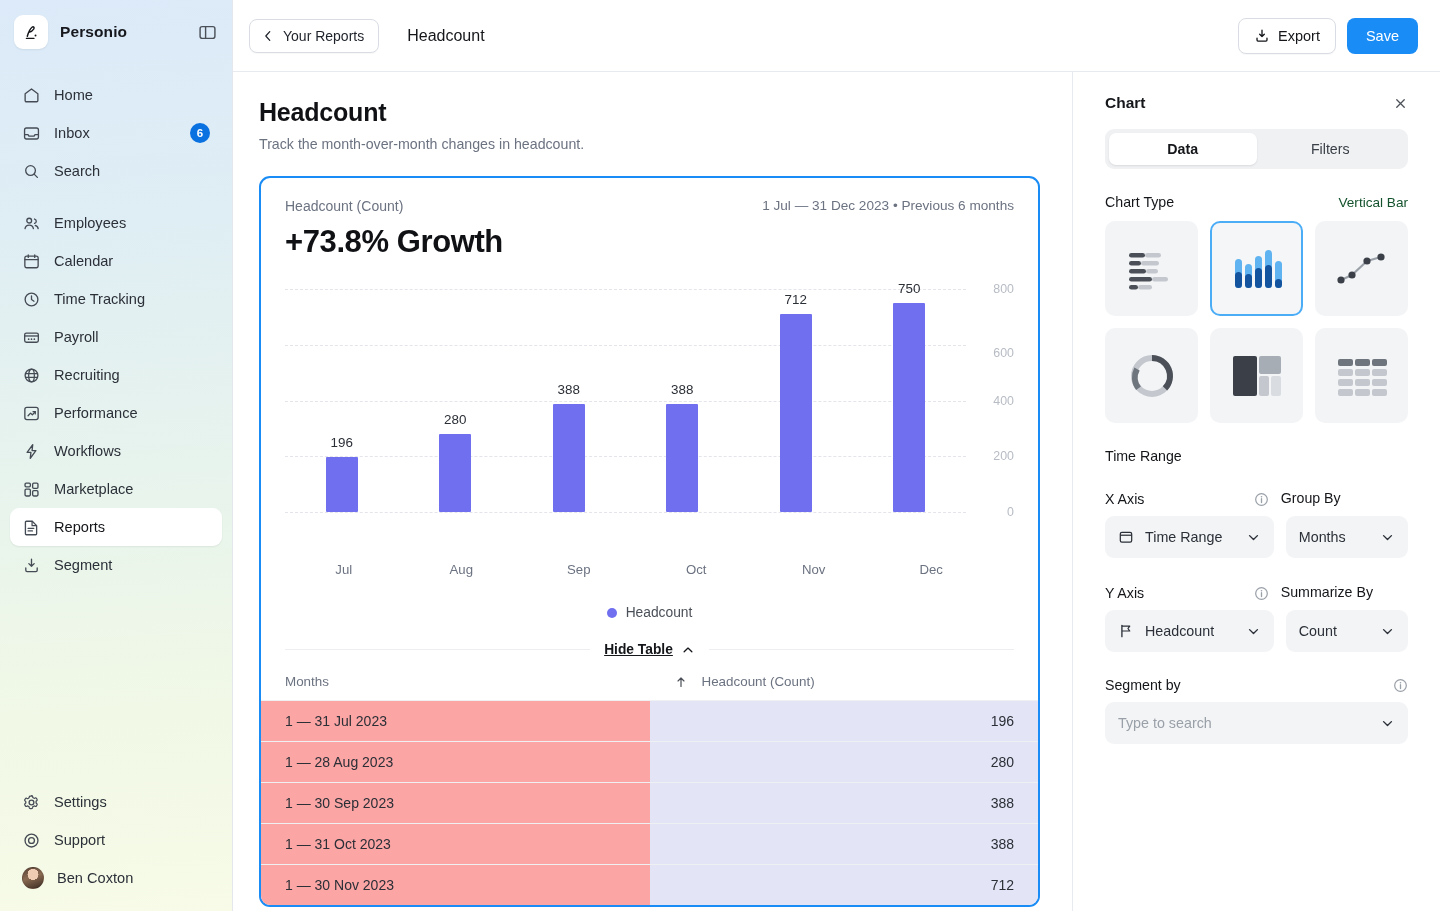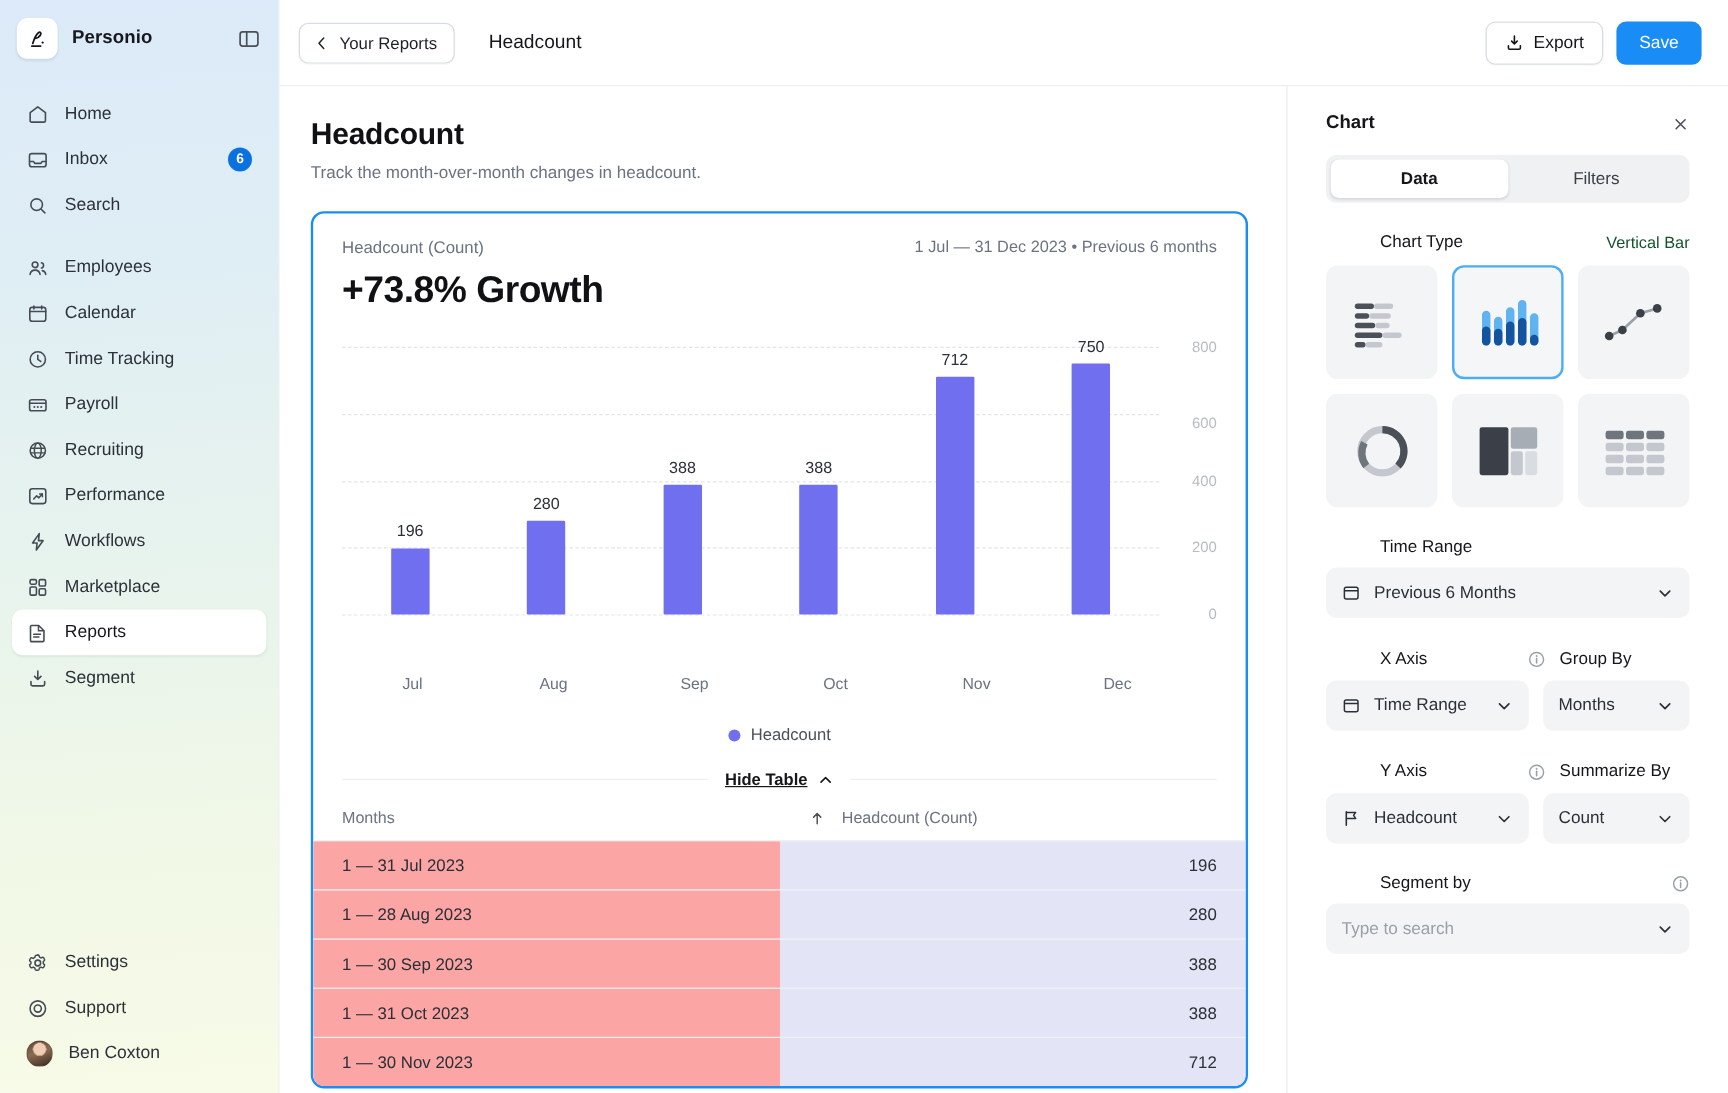--- a/index.html
+++ b/index.html
@@ -135,21 +135,21 @@
   .panel-close { margin-left: auto; cursor: pointer; color:#4b5058; display:flex; }
   .seg {
     display: flex; background: #f0f1f3; border-radius: 9px; padding: 4px; margin-top: 17px;
   }
   .seg-item {
     flex: 1; text-align: center; font-size: 14.2px; padding: 8px 0; border-radius: 7px;
     color: #3b4048; cursor: pointer; font-weight: 500;
   }
   .seg-item.active { background: #fff; color: #14161a; box-shadow: 0 1px 2px rgba(16,24,40,.1); font-weight: 600; }
 
-  .field-label-row { display: flex; align-items: center; margin-top: 25px; margin-left: 45px; }
+  .field-label-row { display: flex; align-items: flex-end; margin-top: 25px; }
   .field-label { font-size: 14.2px; color: #14161a; font-weight: 500; }
   .field-label.sub { font-weight: 400; }
   .field-right-note { margin-left: auto; font-size: 13.6px; color: #14532d; }
 
   .type-grid { display: grid; grid-template-columns: repeat(3, 1fr); gap: 12px; margin-top: 11px; }
   .type-tile {
     height: 95px; border-radius: 10px; background: #f3f4f6; border: 2px solid transparent;
     display: flex; align-items: center; justify-content: center; cursor: pointer;
   }
   .type-tile.active { border-color: #4cadf7; background: #f5f6f8; }
@@ -587,34 +587,20 @@
               <rect x="5" y="34" width="15" height="7" rx="2" fill="#c4c8ce"></rect>
                 <rect x="22" y="34" width="15" height="7" rx="2" fill="#c4c8ce"></rect>
                 <rect x="39" y="34" width="15" height="7" rx="2" fill="#c4c8ce"></rect>
             </svg>
           </div>
         </div>
 
         <div class="field-label-row">
           <div class="field-label sub">Time Range</div>
         </div>
-        <div class="select">
-          <span style="display:flex">
-            <svg viewBox="0 0 18 18" width="16" height="16" fill="none">
-                <rect x="2.6" y="3.8" width="12.8" height="11" rx="1.8" stroke="#2b3038" stroke-width="1.4"></rect>
-                <path d="M2.6 7h12.8" stroke="#2b3038" stroke-width="1.4"></path>
-              </svg>
-          </span>
-          <span class="txt">Previous 6 Months</span>
-          <span class="chev">
-            <svg viewBox="0 0 16 16" width="15" height="15" fill="none">
-                <path d="M3.8 6 8 10.2 12.2 6" stroke="#2b3038" stroke-width="1.5" stroke-linecap="round" stroke-linejoin="round"></path>
-              </svg>
-          </span>
-        </div>
 
         <div class="field-label-row">
           <span class="lbl-a">
             <span class="field-label sub">X Axis</span>
             <span class="info-icon" style="margin-left:auto;margin-right:12px">
               <svg viewBox="0 0 16 16" width="15" height="15" fill="none">
                   <circle cx="8" cy="8" r="6.2" stroke="#9aa0a8" stroke-width="1.3"></circle>
                   <path d="M8 7.2v4" stroke="#9aa0a8" stroke-width="1.4" stroke-linecap="round"></path>
                   <circle cx="8" cy="5" r=".85" fill="#9aa0a8"></circle>
                 </svg>

